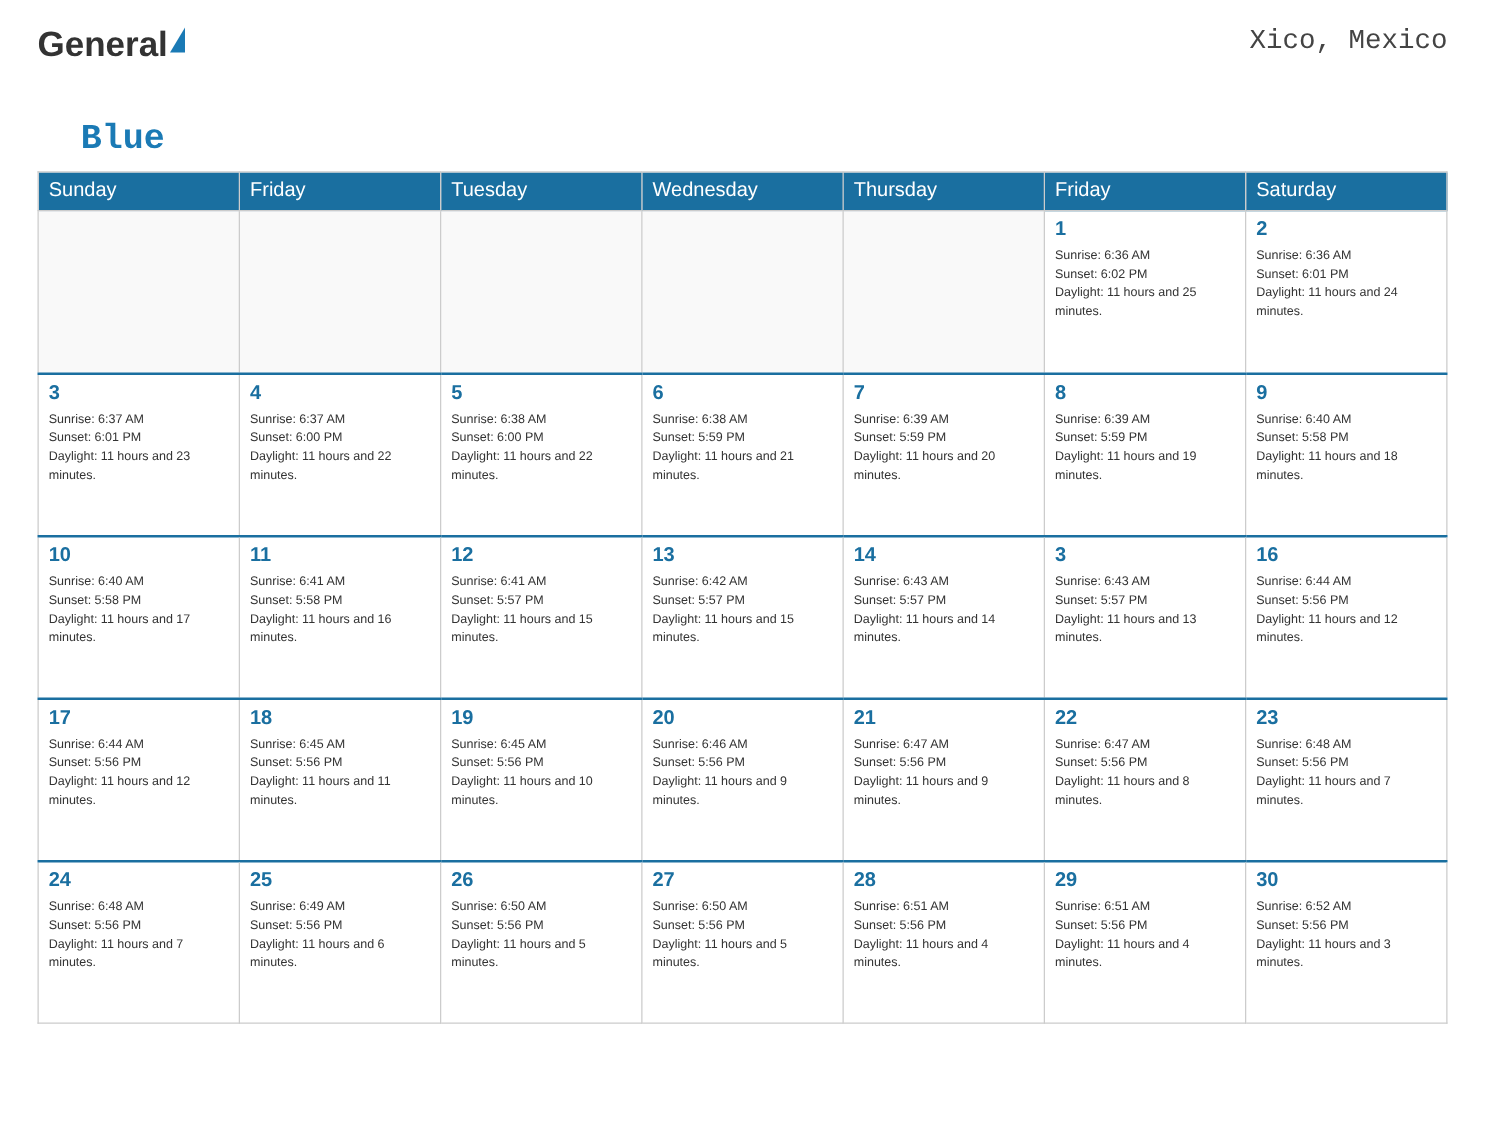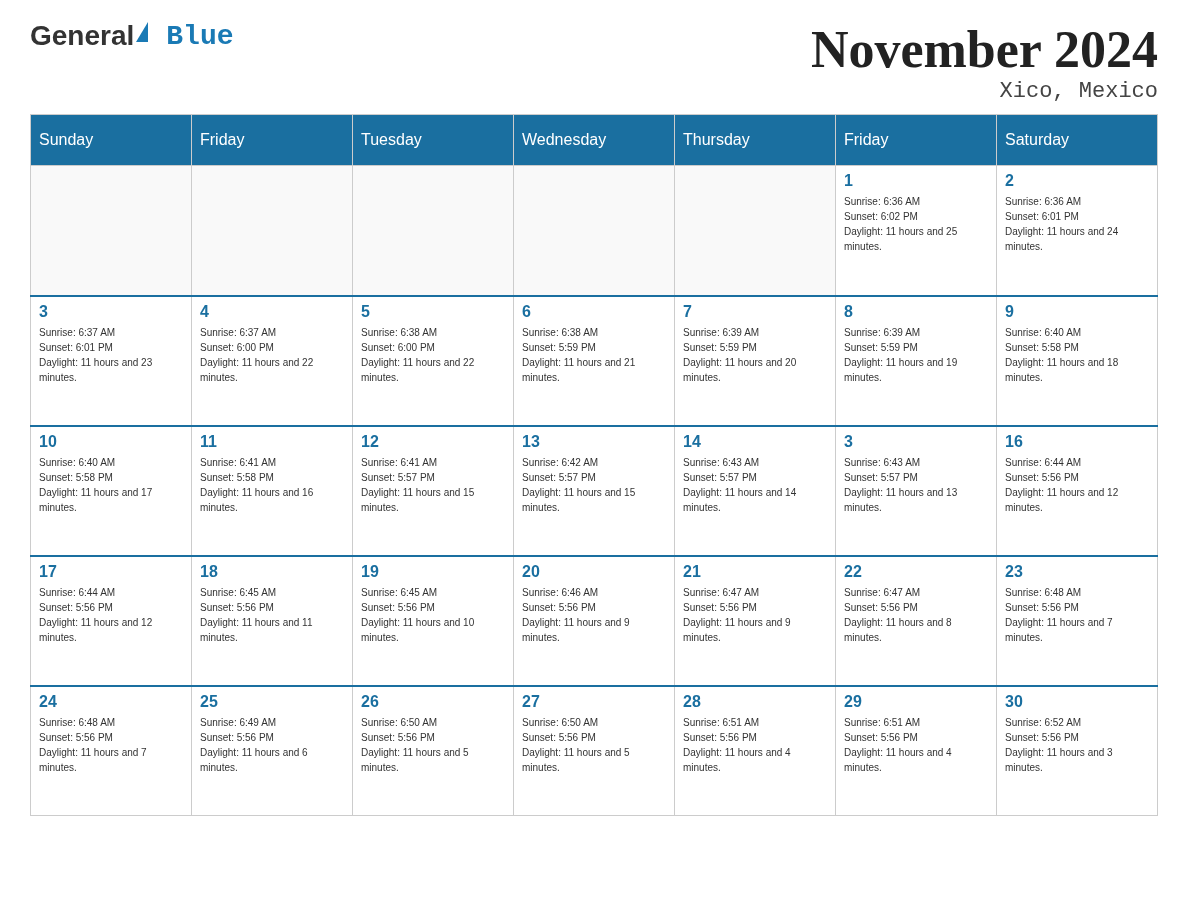--- a/index.html
+++ b/index.html
@@ -11,22 +11,23 @@
       min-height: 918px;
     }
     .header {
       display: flex;
       justify-content: space-between;
       align-items: flex-start;
       margin-bottom: 10px;
     }
     .logo {
       display: flex;
-      flex-direction: row;
-      align-items: flex-end;
+      flex-direction: column;
+      align-items: center;
+      gap: 44px;
     }
     .logo-text-general {
       font-size: 28px;
       font-weight: bold;
       color: #333;
     }
     .logo-text-blue {
       font-size: 28px;
       font-weight: bold;
       color: #1a7ab5;
@@ -61,21 +62,21 @@
       font-family: Liberation Mono, monospace;
     }
     .calendar {
       width: 100%;
       border-collapse: collapse;
       margin-top: 10px;
     }
     .calendar th {
       background-color: #1a6fa0;
       color: #fff;
-      padding: 16px 8px;
+      padding: 6px 8px;
       font-size: 16px;
       font-weight: normal;
       text-align: left;
       border: 1px solid #ccc;
     }
     .calendar td {
       vertical-align: top;
       padding: 6px 8px;
       border: 1px solid #ccc;
       font-size: 13px;
@@ -108,21 +109,20 @@
 
 <div class="header">
   <div class="logo">
     <div class="logo-row">
       <span class="logo-text-general">General</span>
       <div class="logo-triangle"></div>
     </div>
     <span class="logo-text-blue">Blue</span>
   </div>
   <div class="title-section">
-    <h1>November 2024</h1>
     <h2>Xico, Mexico</h2>
   </div>
 </div>
 
 <table class="calendar">
   <thead>
     <tr>
     <th>Sunday</th>
         <th>Friday</th>
         <th>Tuesday</th>

